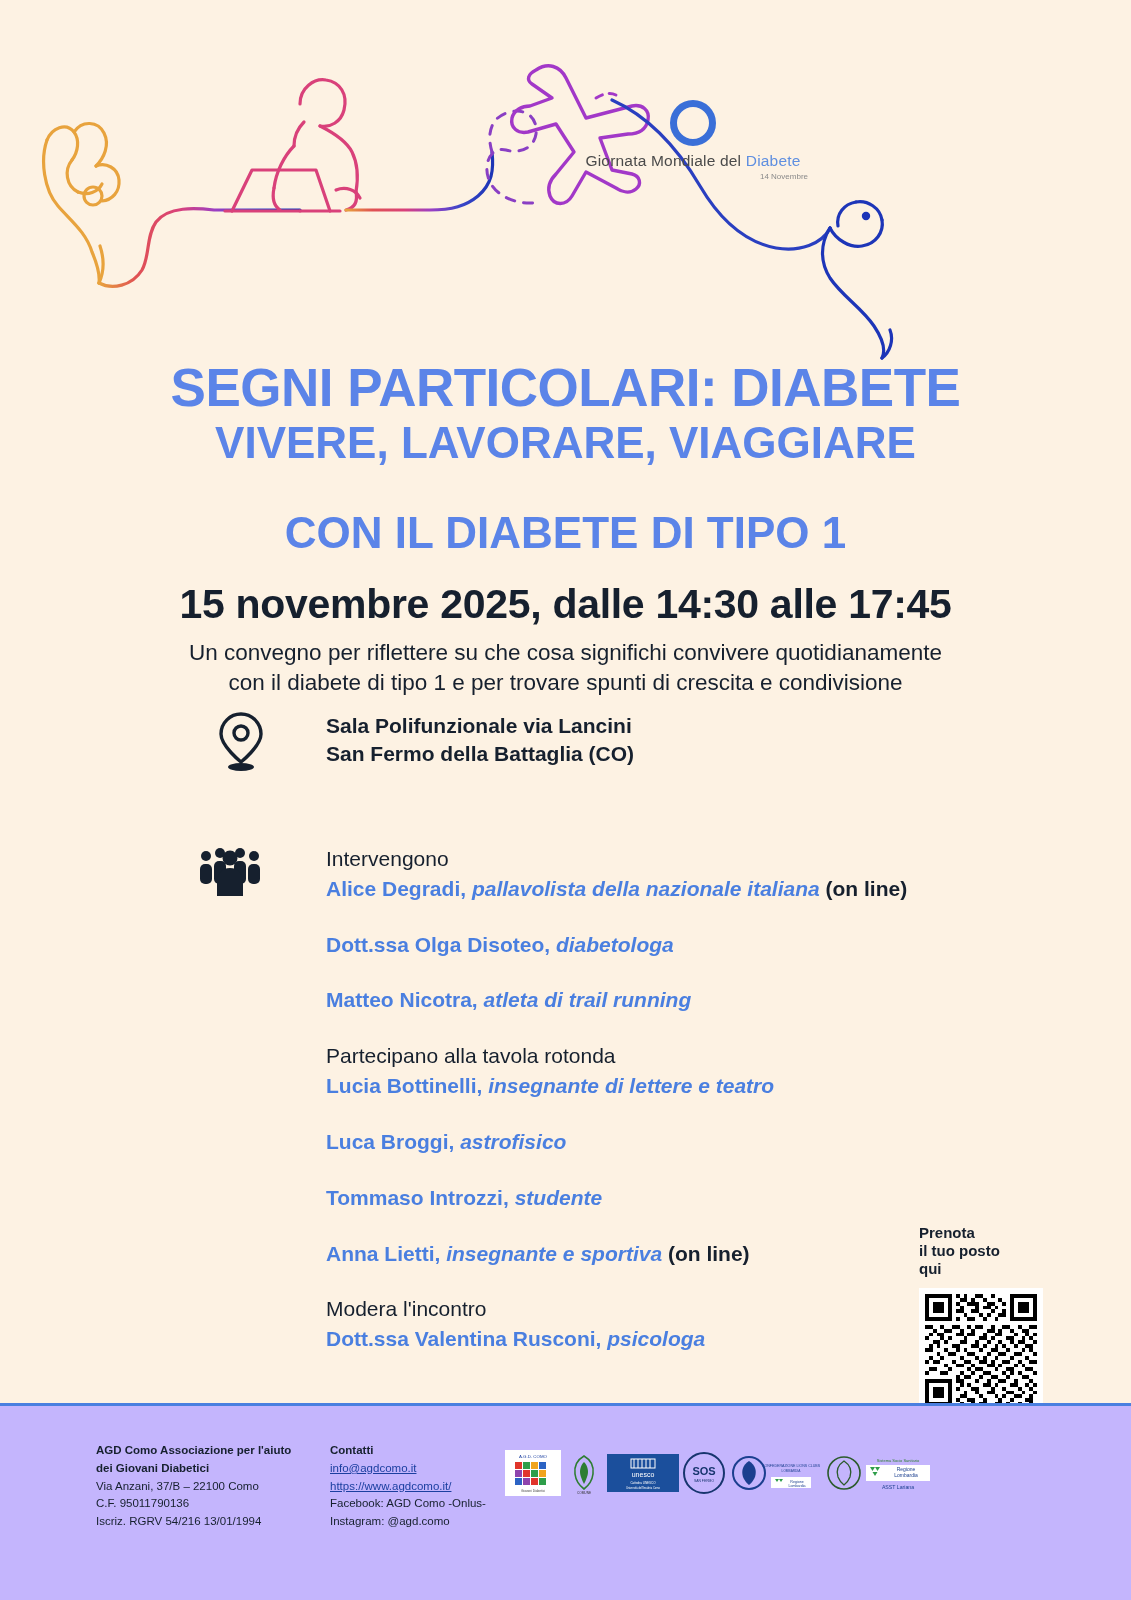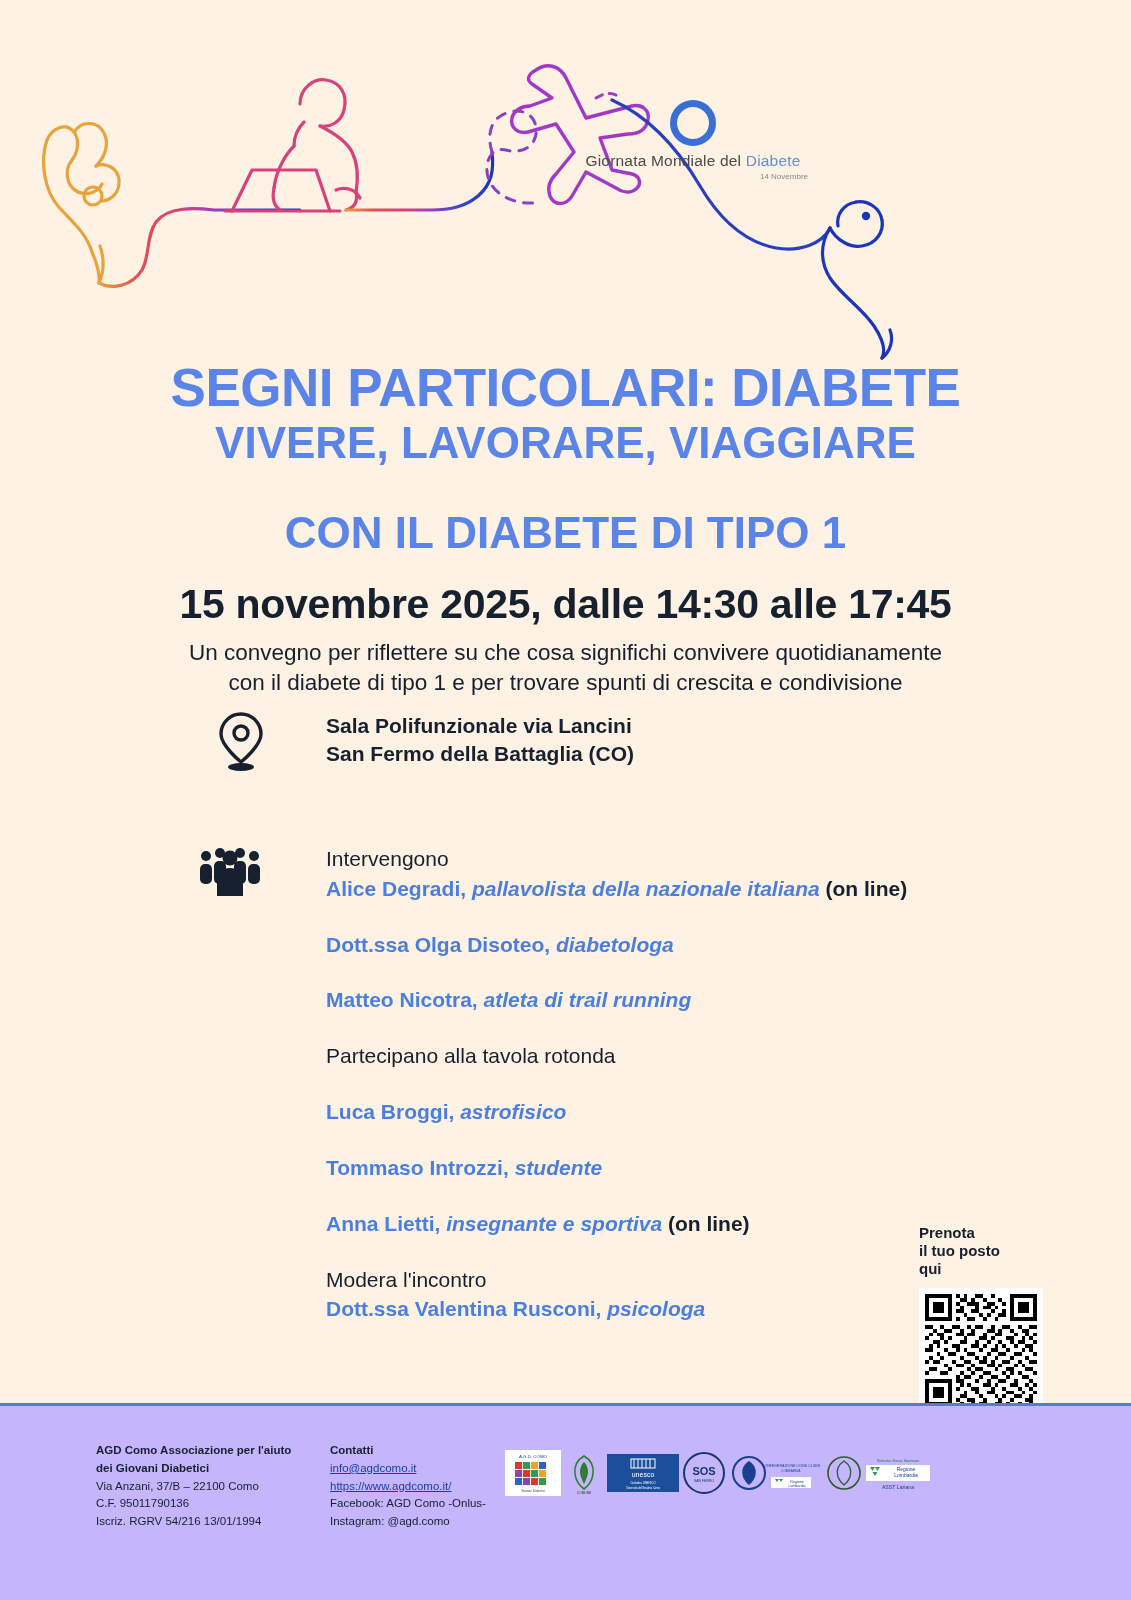--- a/index.html
+++ b/index.html
@@ -359,20 +359,21 @@
         <div class="sp-name"><span>Alice Degradi, </span><span class="role">pallavolista della nazionale italiana</span><span class="plain"> (on line)</span></div>
 
         <div class="sp-gap"></div>
         <div class="sp-name"><span>Dott.ssa Olga Disoteo, </span><span class="role">diabetologa</span></div>
 
         <div class="sp-gap"></div>
         <div class="sp-name"><span>Matteo Nicotra, </span><span class="role">atleta di trail running</span></div>
 
         <div class="sp-gap"></div>
         <div class="sp-label">Partecipano alla tavola rotonda</div>
+        <div class="sp-name"><span>Lucia Bottinelli, </span><span class="role">insegnante di lettere e teatro</span></div>
 
         <div class="sp-gap"></div>
         <div class="sp-name"><span>Luca Broggi, </span><span class="role">astrofisico</span></div>
 
         <div class="sp-gap"></div>
         <div class="sp-name"><span>Tommaso Introzzi, </span><span class="role">studente</span></div>
 
         <div class="sp-gap"></div>
         <div class="sp-name"><span>Anna Lietti, </span><span class="role">insegnante e sportiva</span><span class="plain"> (on line)</span></div>
 

